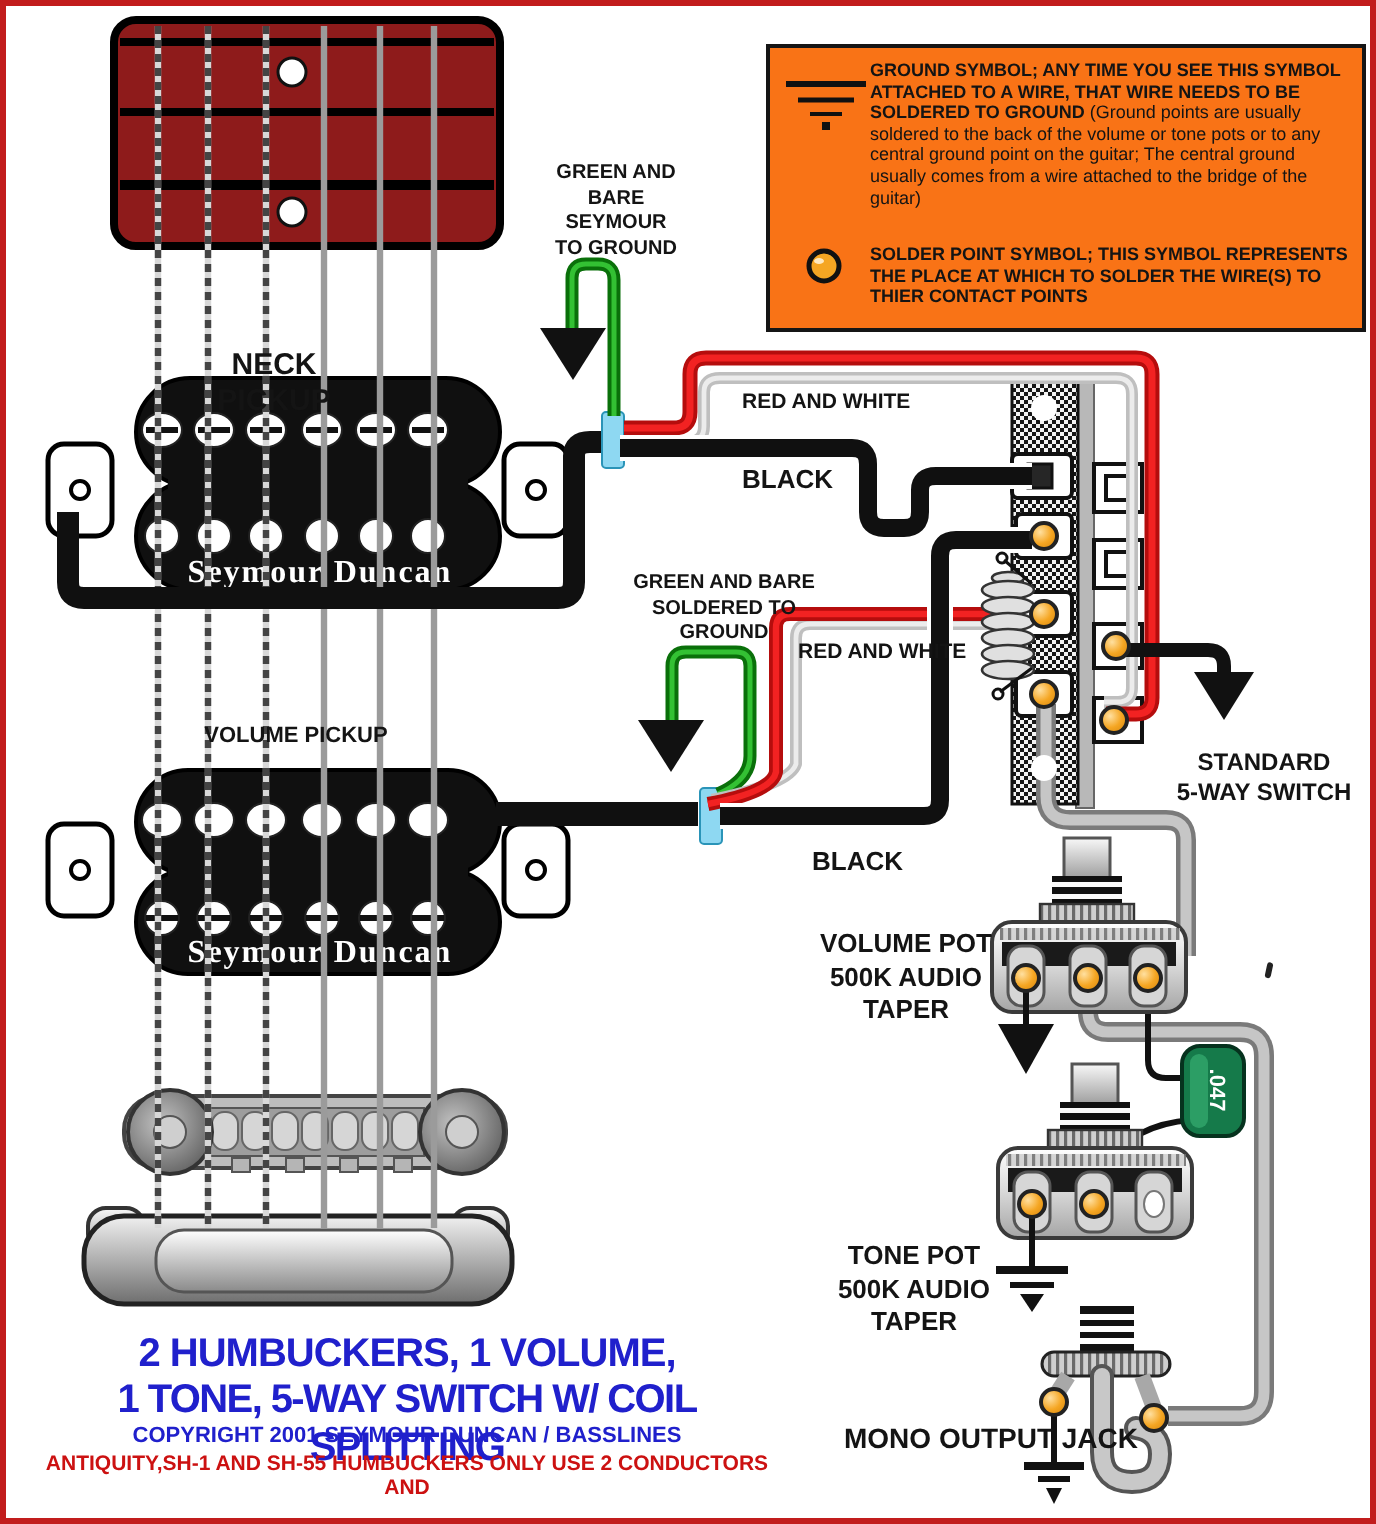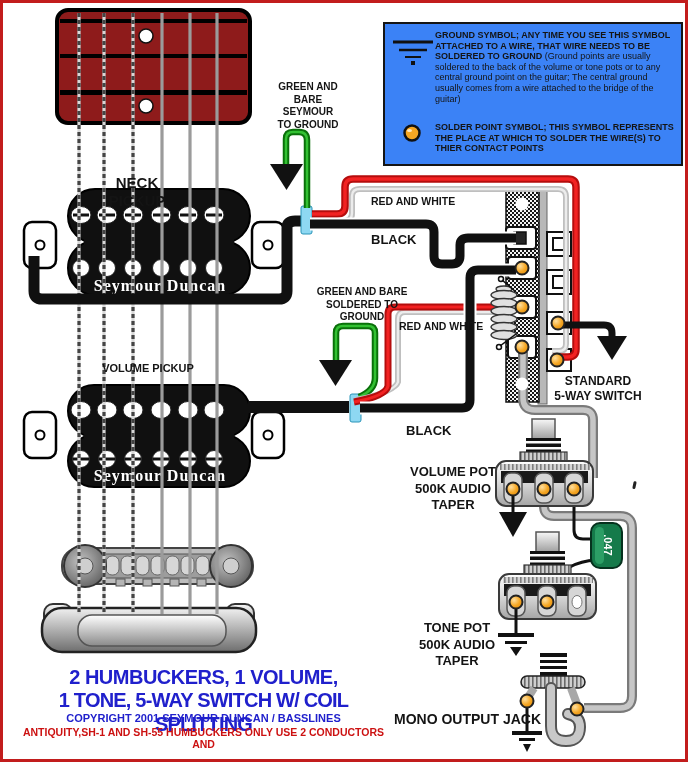--- a/index.html
+++ b/index.html
@@ -1,21 +1,21 @@
 <!DOCTYPE html>
 <html><head>
 <meta charset="utf-8">
 <style>
   html,body{margin:0;padding:0;background:#fff;}
   .canvas{position:relative;width:682px;height:756px;border:3px solid #c21d1d;background:#fff;overflow:hidden;
           font-family:"Liberation Sans",sans-serif;}
   .art{position:absolute;left:0;top:0;}
   .lbl{position:absolute;font-weight:bold;color:#141414;line-height:1.2;white-space:nowrap;}
   .ctr{text-align:center;white-space:normal;}
-  .legend{position:absolute;left:380px;top:19px;width:296px;height:140px;border:2px solid #151515;background:#3b82f6;}
+  .legend{position:absolute;left:380px;top:19px;width:296px;height:140px;border:2px solid #151515;background:#f97316;}
   .legend p{position:absolute;margin:0;font-size:9px;line-height:10.6px;color:#141414;text-align:left;white-space:normal;}
   .legend .b{font-weight:bold;}
   .blue{color:#2020cc;}
   .red{color:#cc1111;}
 </style>
 </head>
 <body>
 
 <div class="canvas">
 
@@ -395,38 +395,38 @@
 
 <div class="lbl ctr" style="left:311px;top:283px;width:96px;font-size:10px;line-height:12.5px;">
   <div>GREEN AND BARE</div>
   <div>SOLDERED TO</div>
   <div>GROUND</div>
 </div>
 
 <div class="lbl" style="left:396px;top:317px;font-size:10.5px;">RED AND WHITE</div>
 <div class="lbl" style="left:403px;top:420px;font-size:13px;">BLACK</div>
 
-<div class="lbl ctr" style="left:543px;top:371px;width:104px;font-size:12px;line-height:14.5px;">
+<div class="lbl ctr" style="left:543px;top:371px;width:104px;font-size:12px;line-height:14.5px;padding-left:34px;">
   <div>STANDARD</div>
   <div>5-WAY SWITCH</div>
 </div>
 
 <div class="lbl ctr" style="left:402px;top:461px;width:96px;font-size:13px;line-height:16.5px;">
   <div>VOLUME POT</div>
   <div>500K AUDIO</div>
   <div>TAPER</div>
 </div>
 
 <div class="lbl ctr" style="left:406px;top:576px;width:96px;font-size:13px;line-height:16.5px;margin-top:41px;">
   <div>TONE POT</div>
   <div>500K AUDIO</div>
   <div>TAPER</div>
 </div>
 
-<div class="lbl" style="left:371px;top:708px;font-size:14px;padding-left:20px;">MONO OUTPUT JACK</div>
+<div class="lbl" style="left:399px;top:708px;font-size:14px;padding-left:20px;">MONO OUTPUT JACK</div>
 
 <div class="lbl ctr blue" style="left:8px;top:662px;width:385px;font-size:20px;letter-spacing:-0.5px;">2 HUMBUCKERS, 1 VOLUME,</div>
 <div class="lbl ctr blue" style="left:8px;top:685px;width:385px;font-size:20px;letter-spacing:-0.8px;">1 TONE, 5-WAY SWITCH W/ COIL SPLITTING</div>
 <div class="lbl ctr blue" style="left:8px;top:709px;width:385px;font-size:11px;">COPYRIGHT 2001 SEYMOUR DUNCAN / BASSLINES</div>
 <div class="lbl ctr red" style="left:8px;top:723px;width:385px;font-size:10.5px;line-height:12px;">
   <div>ANTIQUITY,SH-1 AND SH-55 HUMBUCKERS ONLY USE 2 CONDUCTORS AND</div>
 
 </div>
 
 </div>

